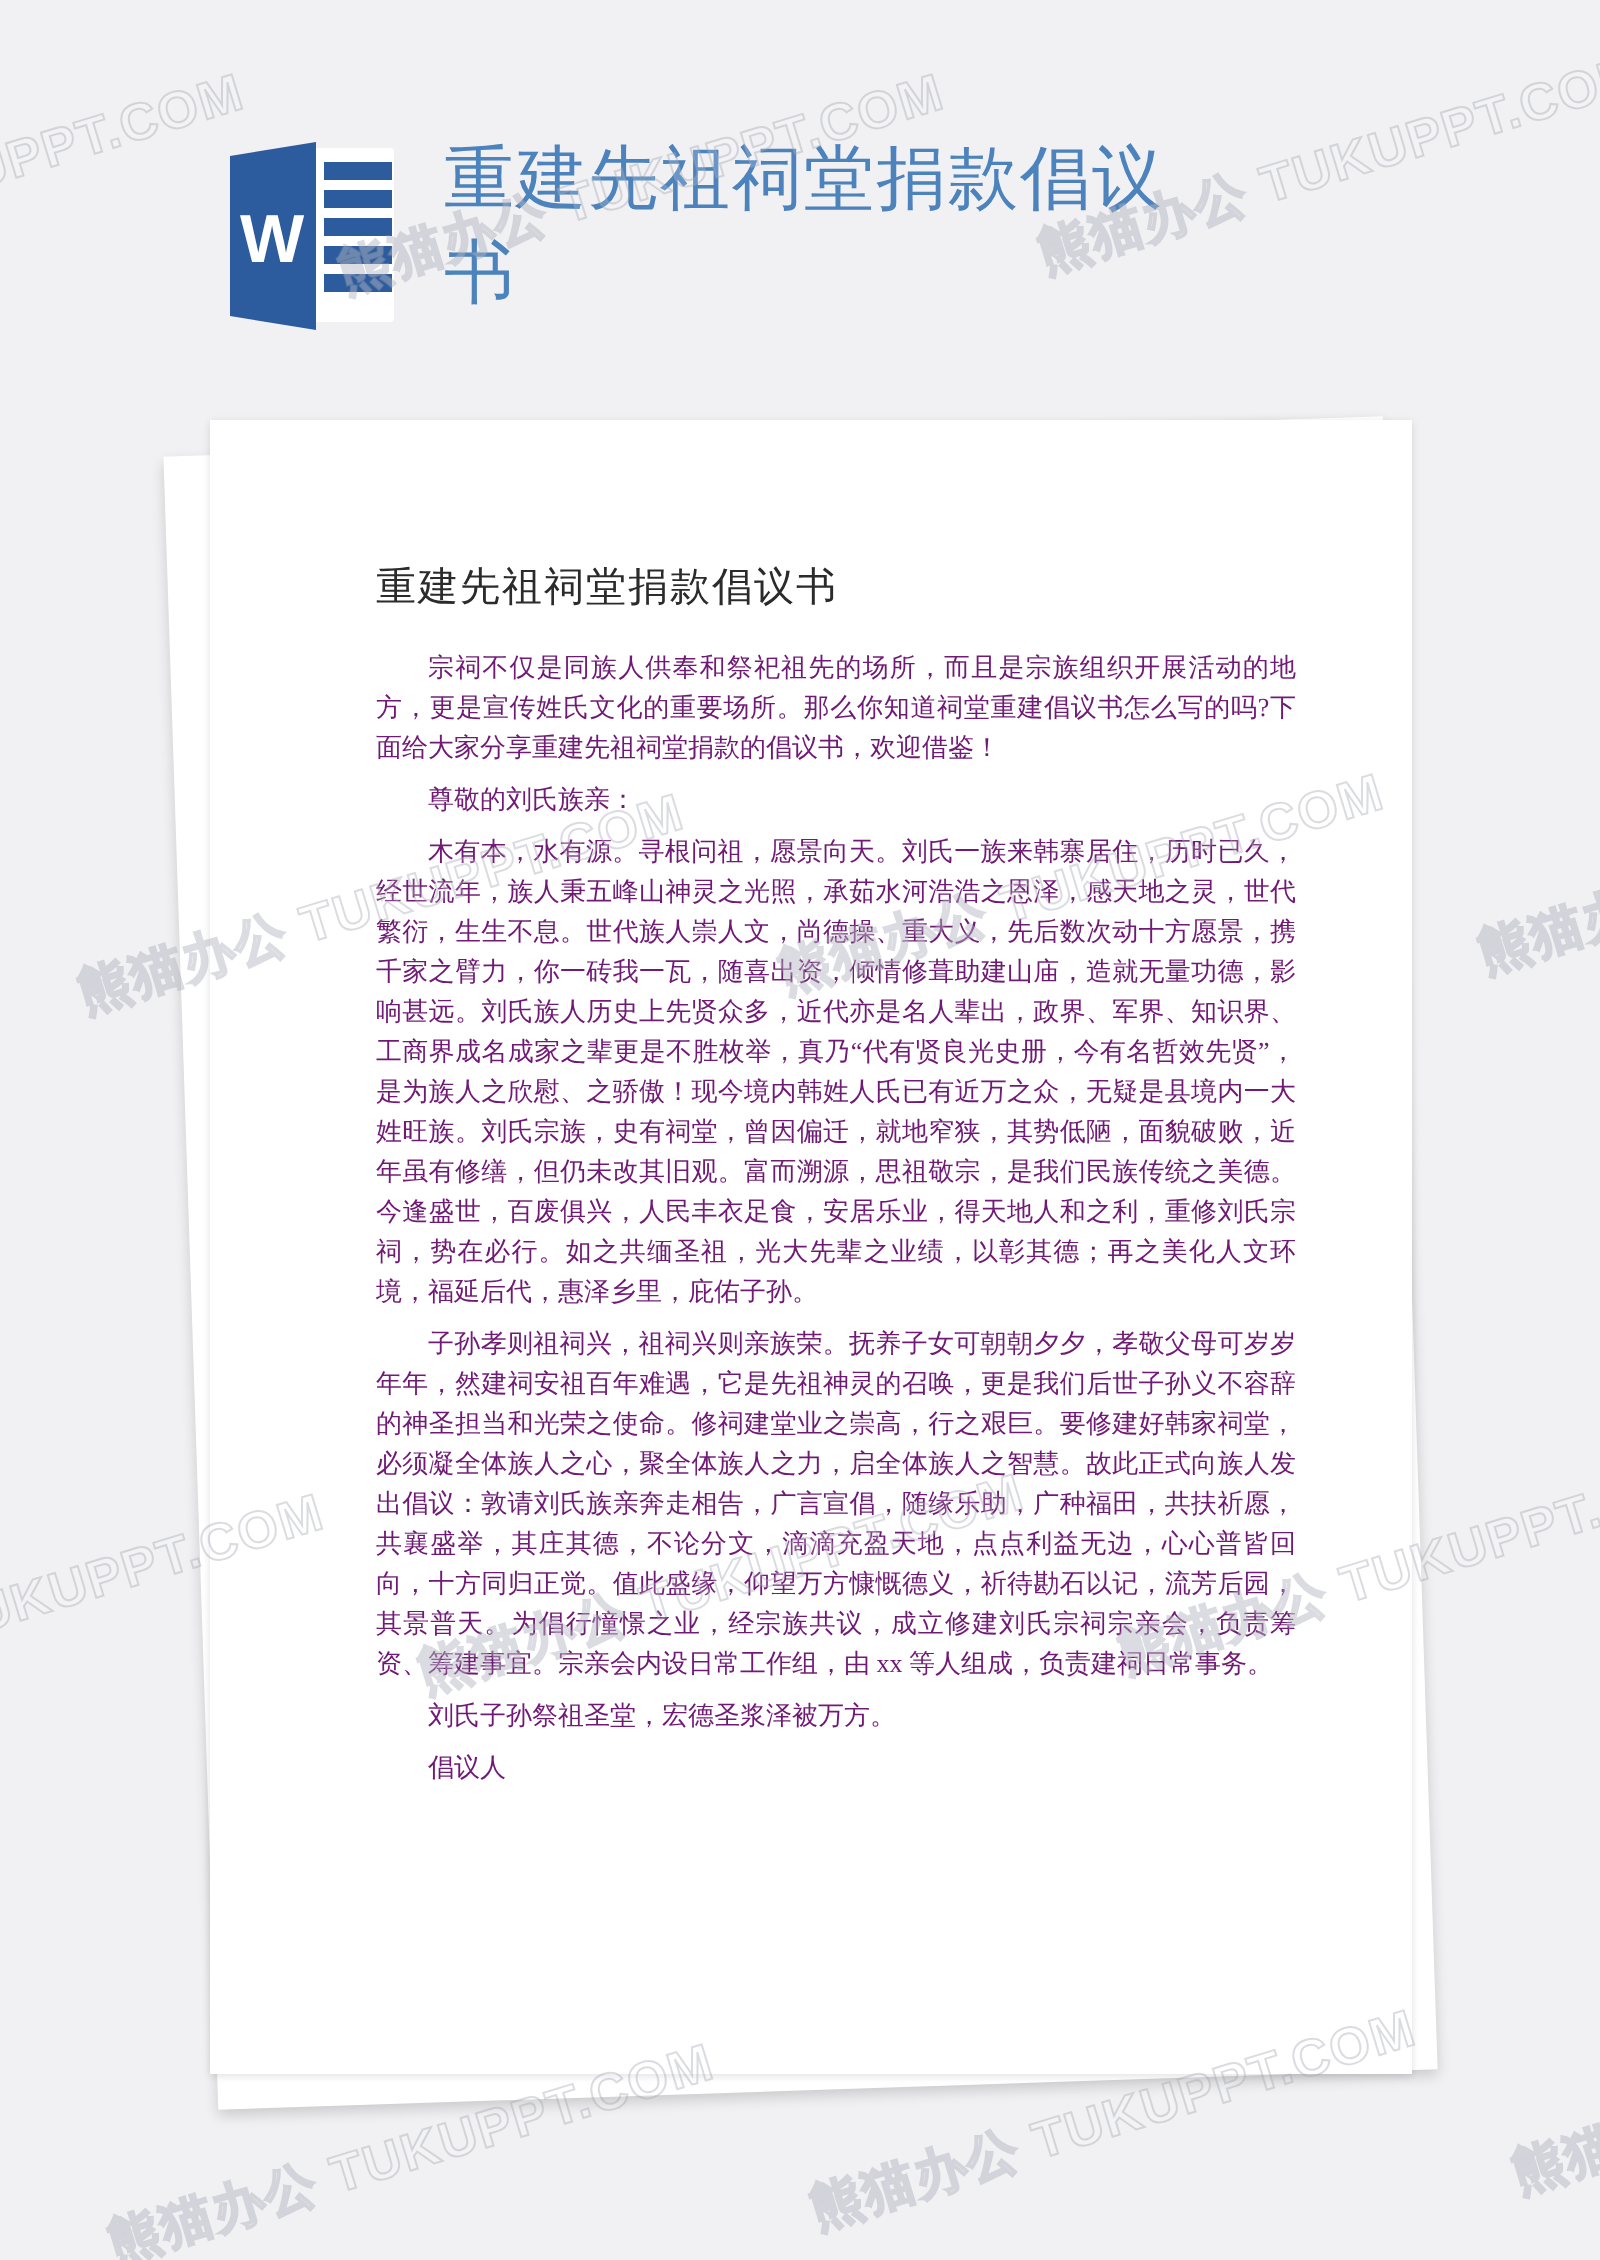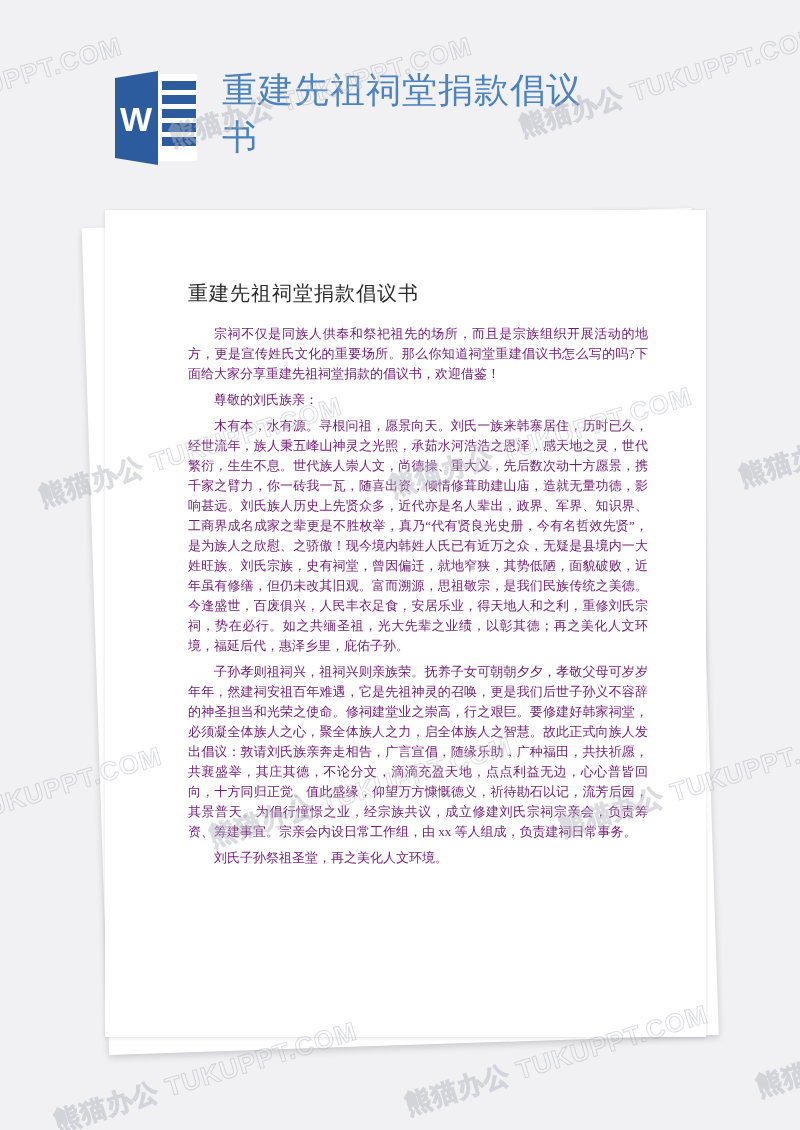--- a/index.html
+++ b/index.html
@@ -95,21 +95,22 @@
 </div>
 
 <div class="page-back"></div>
 
 <div class="page-front">
   <div class="doc-title">重建先祖祠堂捐款倡议书</div>
   <p class="doc-p">宗祠不仅是同族人供奉和祭祀祖先的场所，而且是宗族组织开展活动的地方，更是宣传姓氏文化的重要场所。那么你知道祠堂重建倡议书怎么写的吗?下面给大家分享重建先祖祠堂捐款的倡议书，欢迎借鉴！</p>
   <p class="doc-p">尊敬的刘氏族亲：</p>
   <p class="doc-p">木有本，水有源。寻根问祖，愿景向天。刘氏一族来韩寨居住，历时已久，经世流年，族人秉五峰山神灵之光照，承茹水河浩浩之恩泽，感天地之灵，世代繁衍，生生不息。世代族人崇人文，尚德操、重大义，先后数次动十方愿景，携千家之臂力，你一砖我一瓦，随喜出资，倾情修葺助建山庙，造就无量功德，影响甚远。刘氏族人历史上先贤众多，近代亦是名人辈出，政界、军界、知识界、工商界成名成家之辈更是不胜枚举，真乃“代有贤良光史册，今有名哲效先贤”，是为族人之欣慰、之骄傲！现今境内韩姓人氏已有近万之众，无疑是县境内一大姓旺族。刘氏宗族，史有祠堂，曾因偏迁，就地窄狭，其势低陋，面貌破败，近年虽有修缮，但仍未改其旧观。富而溯源，思祖敬宗，是我们民族传统之美德。今逢盛世，百废俱兴，人民丰衣足食，安居乐业，得天地人和之利，重修刘氏宗祠，势在必行。如之共缅圣祖，光大先辈之业绩，以彰其德；再之美化人文环境，福延后代，惠泽乡里，庇佑子孙。</p>
   <p class="doc-p">子孙孝则祖祠兴，祖祠兴则亲族荣。抚养子女可朝朝夕夕，孝敬父母可岁岁年年，然建祠安祖百年难遇，它是先祖神灵的召唤，更是我们后世子孙义不容辞的神圣担当和光荣之使命。修祠建堂业之崇高，行之艰巨。要修建好韩家祠堂，必须凝全体族人之心，聚全体族人之力，启全体族人之智慧。故此正式向族人发出倡议：敦请刘氏族亲奔走相告，广言宣倡，随缘乐助，广种福田，共扶祈愿，共襄盛举，其庄其德，不论分文，滴滴充盈天地，点点利益无边，心心普皆回向，十方同归正觉。值此盛缘，仰望万方慷慨德义，祈待勘石以记，流芳后园，其景普天。为倡行憧憬之业，经宗族共议，成立修建刘氏宗祠宗亲会，负责筹资、筹建事宜。宗亲会内设日常工作组，由 xx 等人组成，负责建祠日常事务。</p>
-  <p class="doc-p">刘氏子孙祭祖圣堂，再之美化人文环境。</p>
+  <p class="doc-p">刘氏子孙祭祖圣堂，宏德圣浆泽被万方。</p>
+  <p class="doc-p">倡议人</p>
 
 </div>
 
 <div class="wm-layer">
   <span class="wm">熊猫办公 TUKUPPT.COM</span>
   <span class="wm">熊猫办公 TUKUPPT.COM</span>
   <span class="wm">熊猫办公 TUKUPPT.COM</span>
   <span class="wm">熊猫办公 TUKUPPT.COM</span>
   <span class="wm">熊猫办公 TUKUPPT.COM</span>
   <span class="wm">熊猫办公 TUKUPPT.COM</span>

